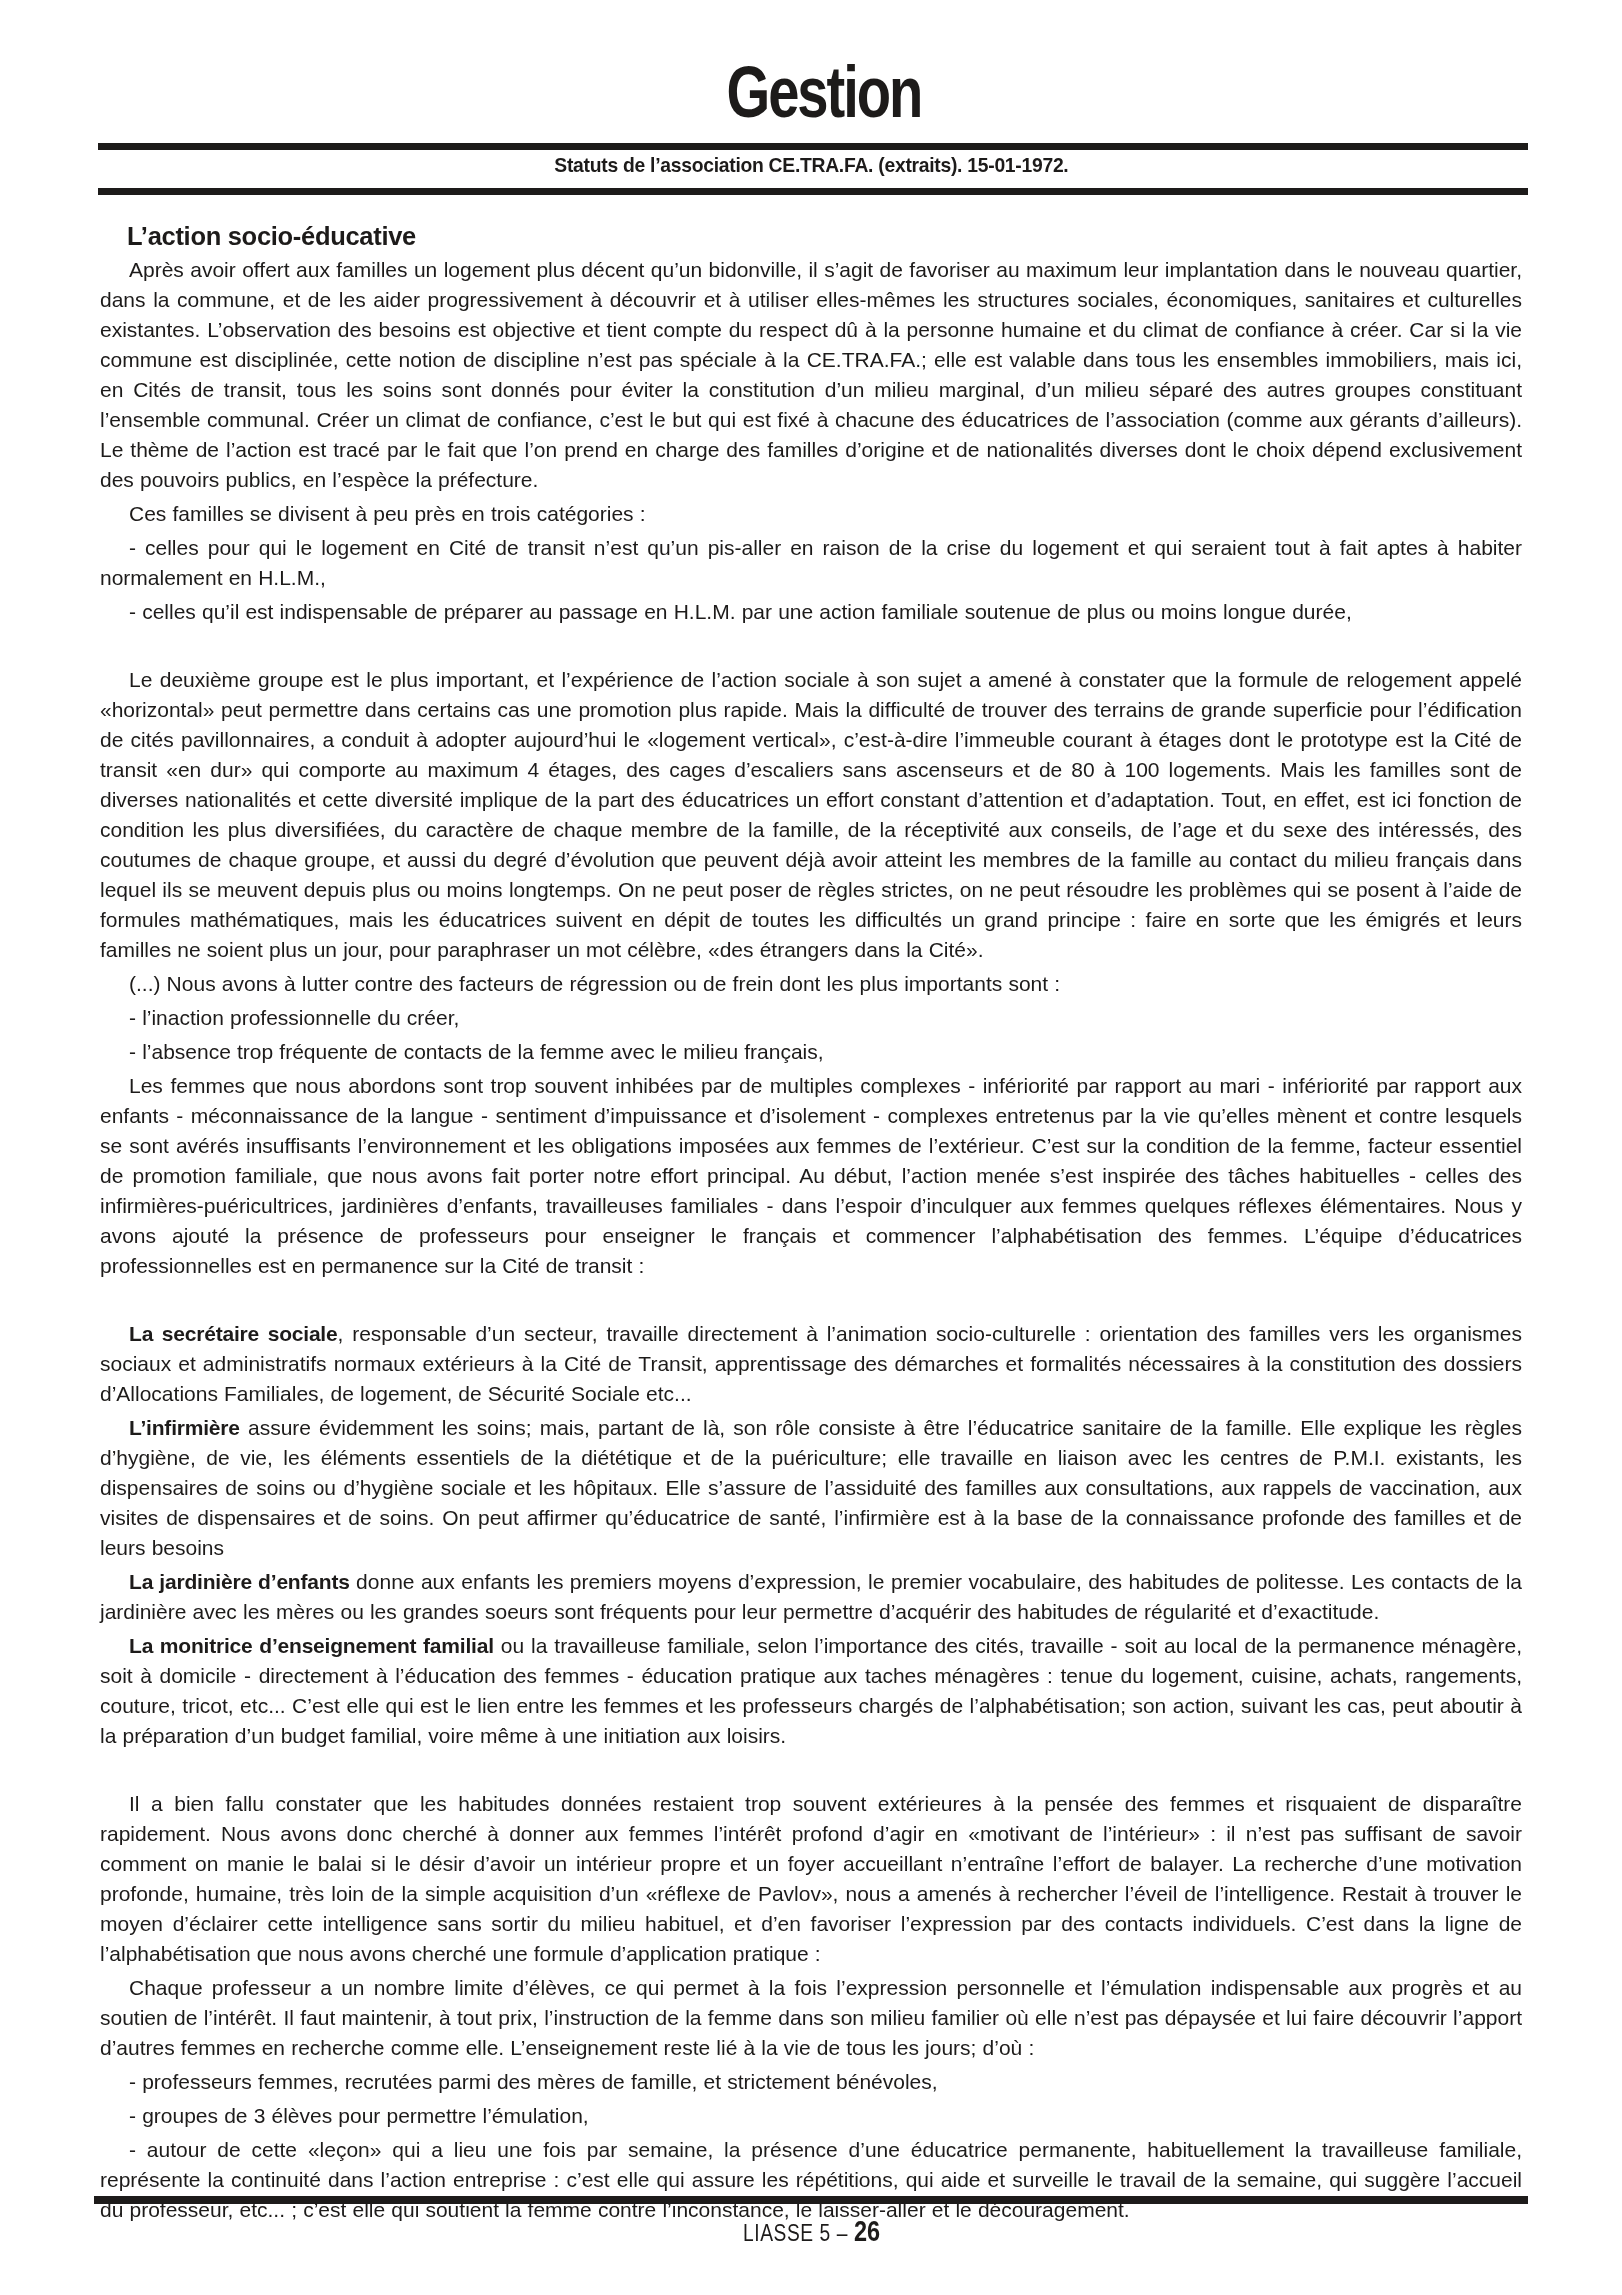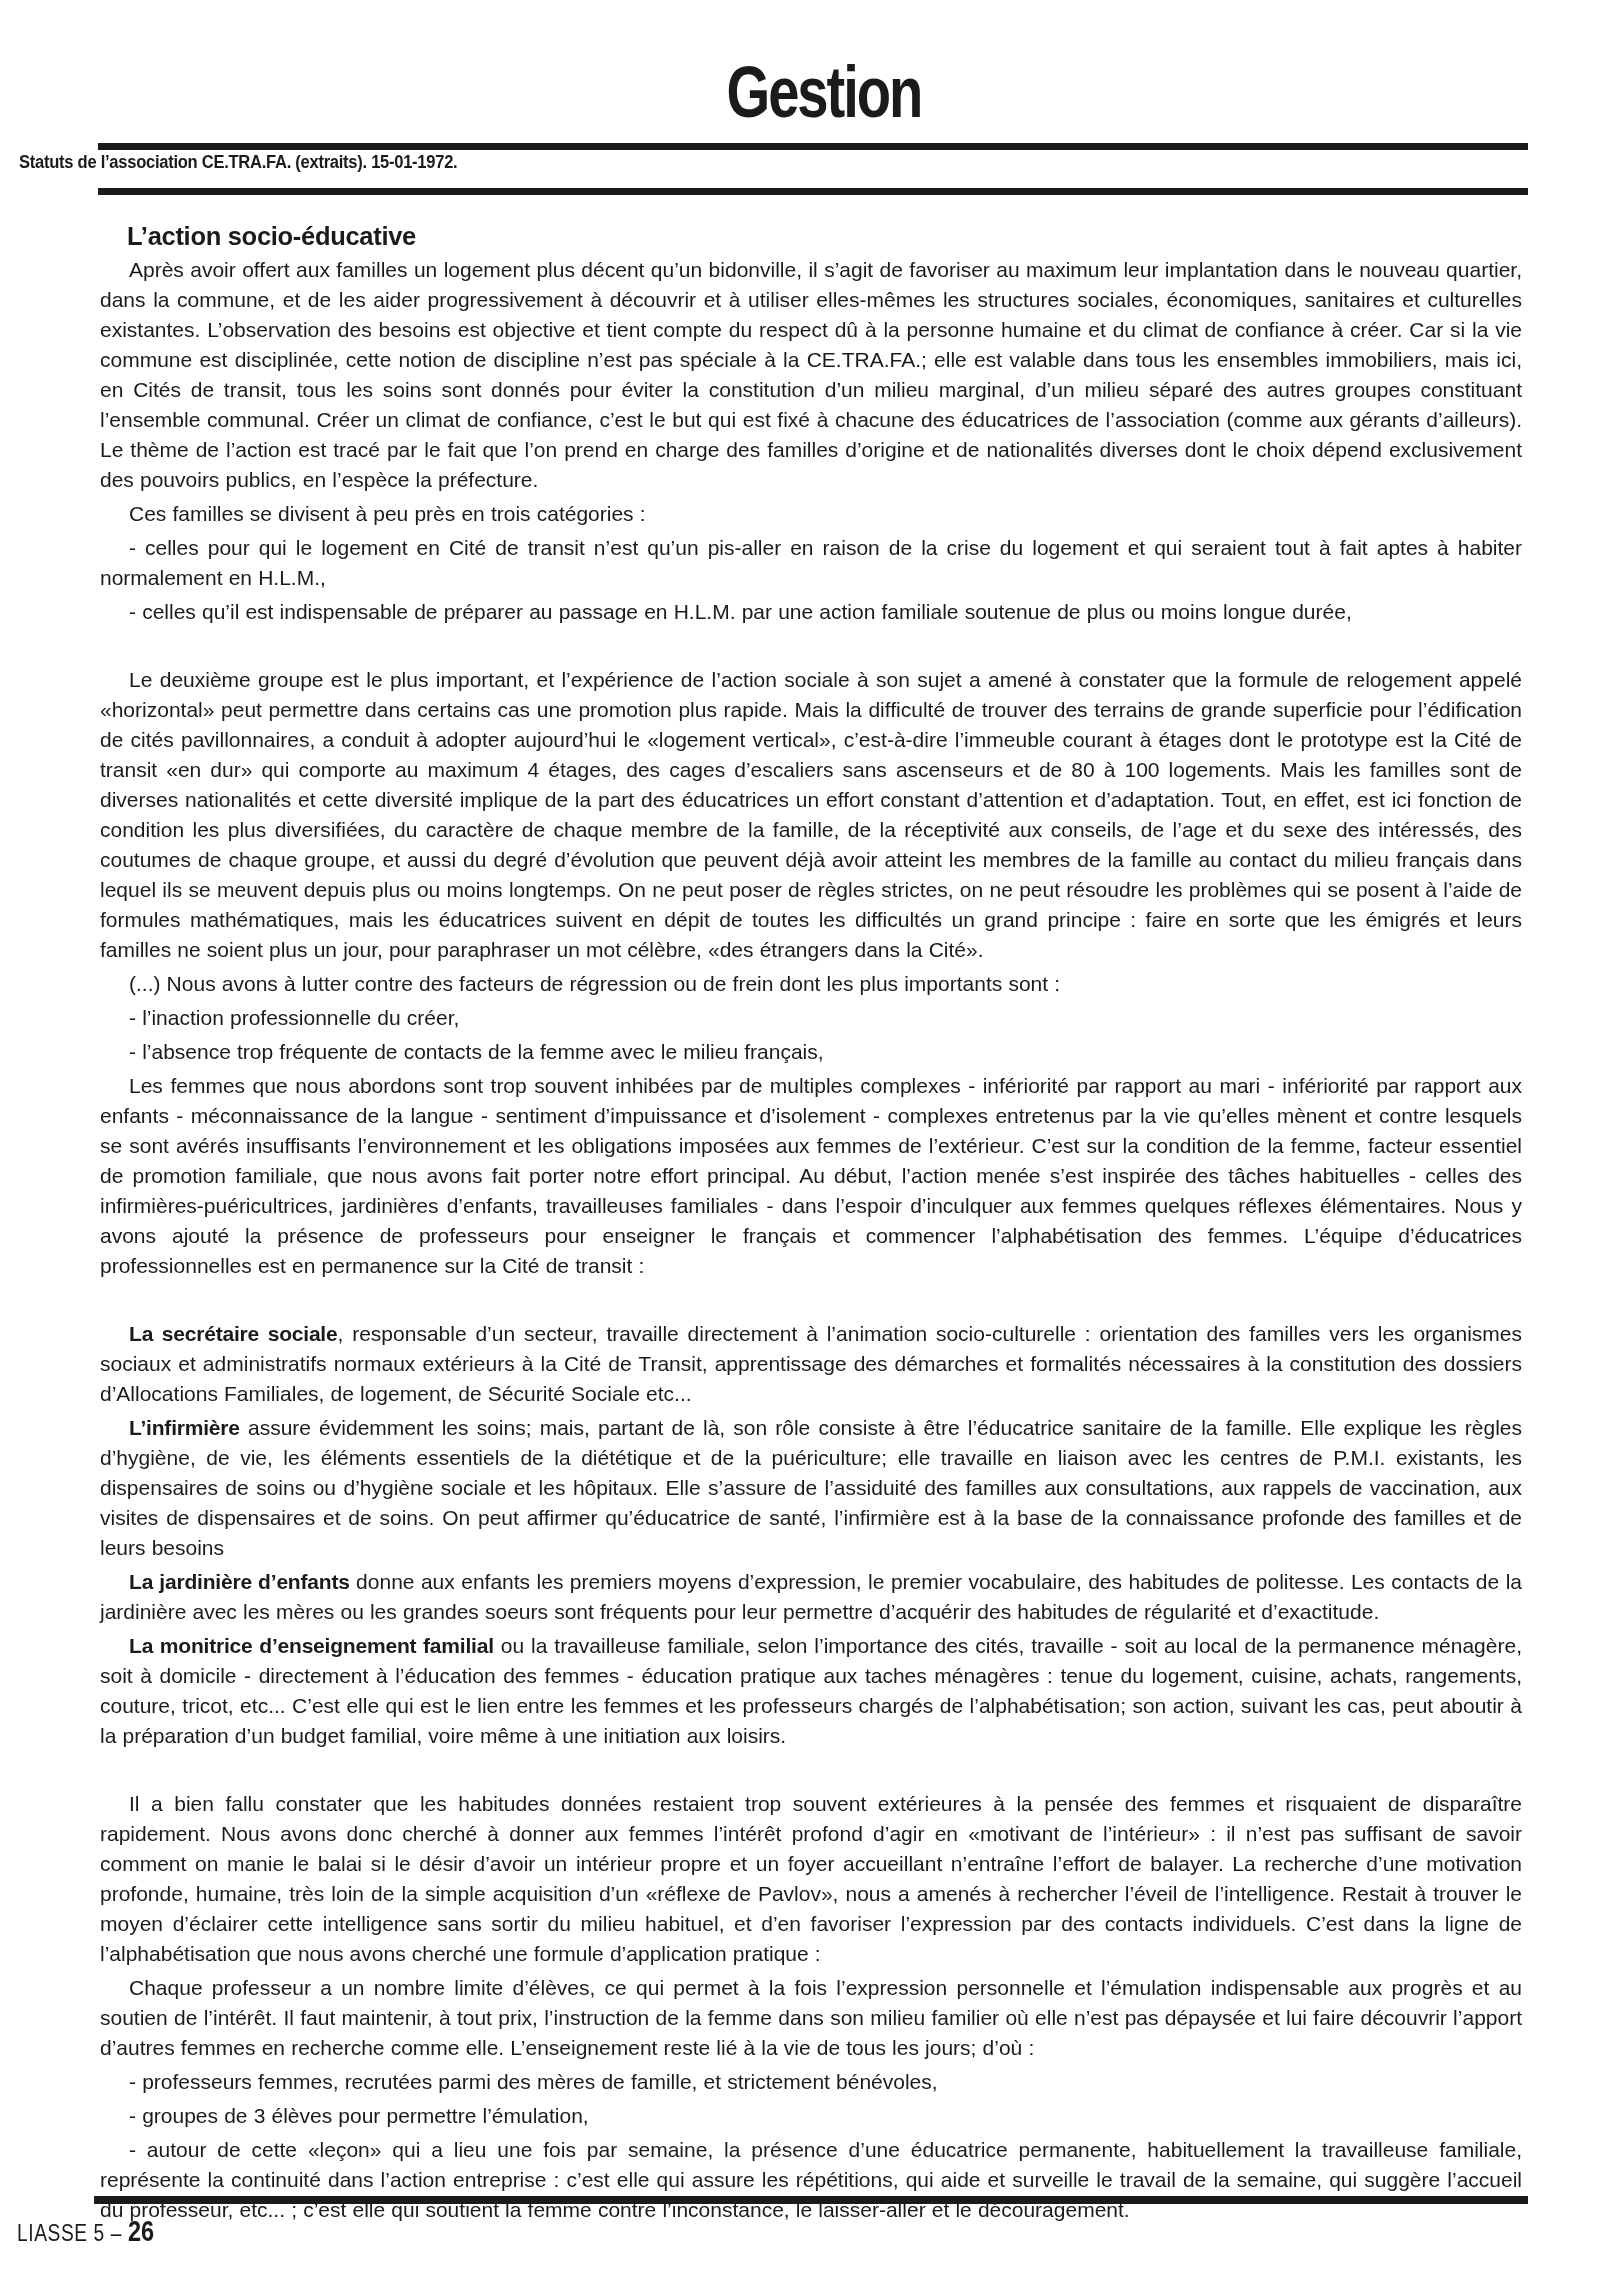--- a/index.html
+++ b/index.html
@@ -23,21 +23,21 @@
     letter-spacing:-2.6px;
   }
   .rule{
     position:absolute;left:98px;width:1430px;height:7.2px;
     background:var(--ink);
   }
   .rule-top{top:143px;}
   .rule-mid{top:188px;}
   .subtitle{
     position:absolute;top:152px;left:0;width:100%;
-    text-align:left;font-size:18px;font-weight:700;line-height:1.2;
+    text-align:center;font-size:21px;font-weight:700;line-height:1.2;
   }
   .subtitle .scale{
     display:inline-block;transform:scaleX(.92);transform-origin:center;
     letter-spacing:-0.3px;
   }
   
   .content{
     position:absolute;top:221px;left:96px;width:1430px;
   }
   .heading{
@@ -51,21 +51,21 @@
   }
   .para b{font-weight:700;letter-spacing:-0.2px;}
   .spacer{height:30px;}
   
   .footer-rule{
     position:absolute;top:2196px;left:94px;width:1434px;height:7.9px;
     background:var(--ink);
   }
   .footer-line{
     position:absolute;top:2213px;left:0;width:100%;
-    text-align:left;font-size:24px;line-height:1.2;
+    text-align:center;font-size:24px;line-height:1.2;
   }
   .footer-line .scale{
     display:inline-block;transform:scaleX(.8);transform-origin:center;
     letter-spacing:0.7px;
   }
   .footer-page{font-weight:700;font-size:29.4px;letter-spacing:0;}
 </style>
 </head>
 <body>
 

